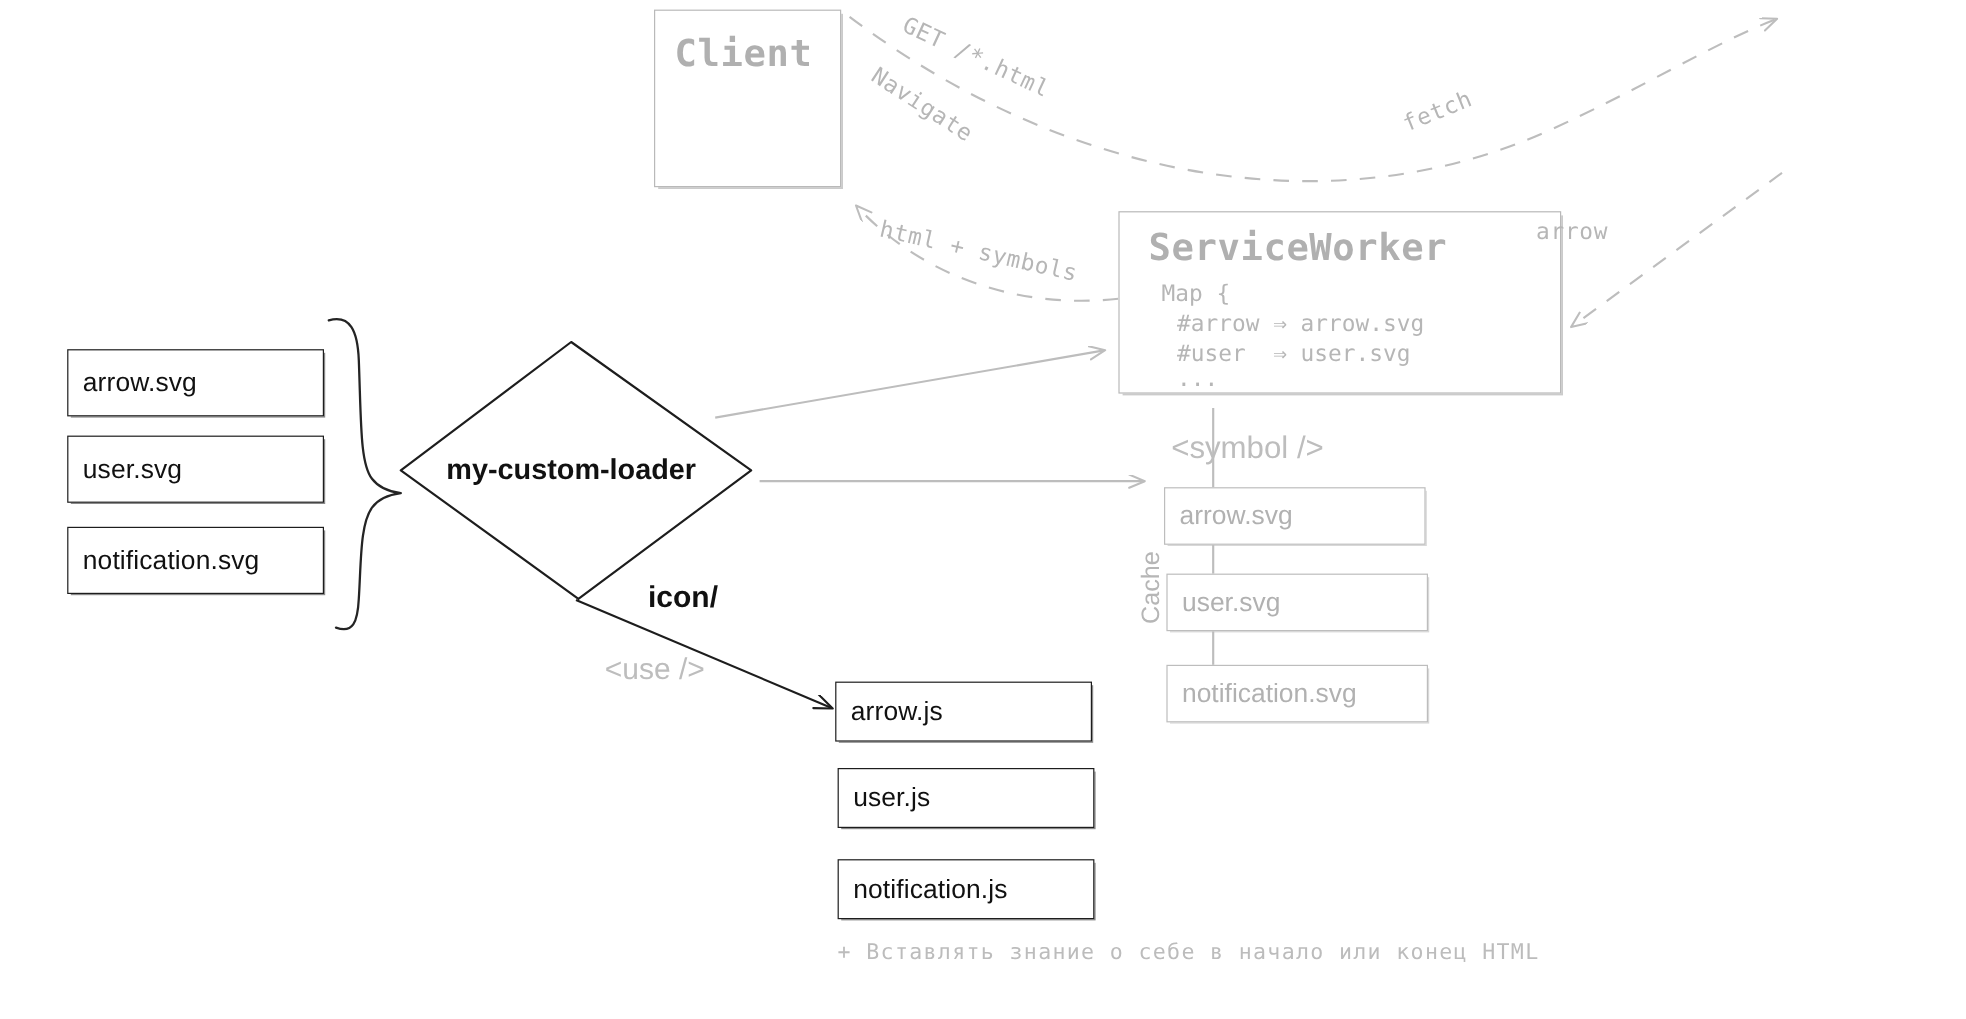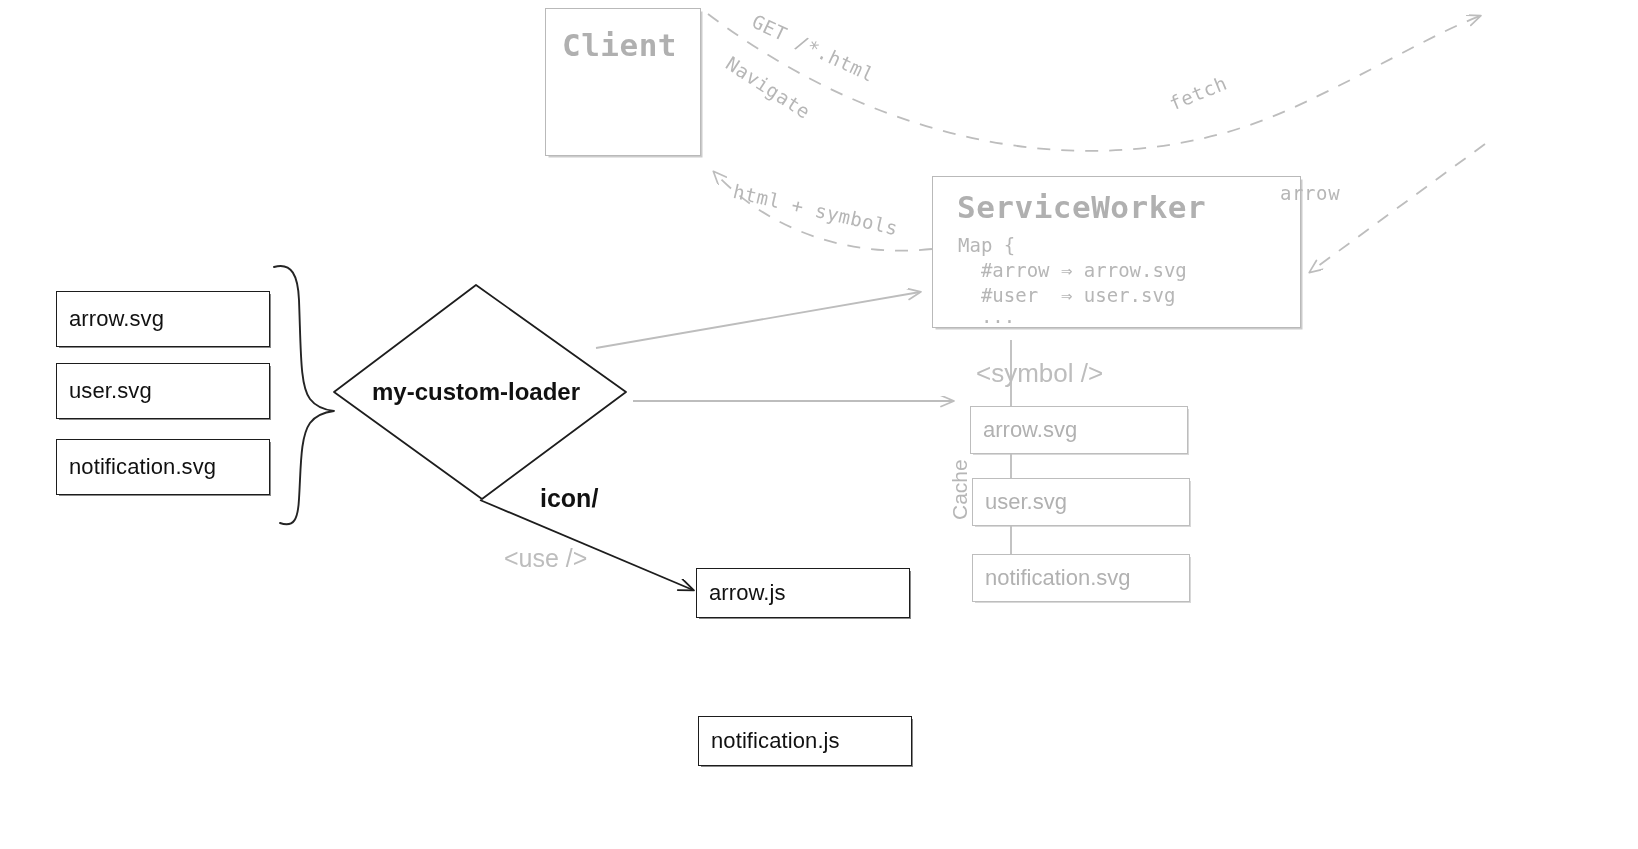--- a/index.html
+++ b/index.html
@@ -127,21 +127,21 @@
     </g>
   </svg>
 
   <div class="frame" id="client-box" style="left:497px;top:8px;width:156px;height:148px;">
     <div class="frame-title" style="position:absolute;left:16px;top:18px;">Client</div>
   </div>
 
 
   <div class="frame" id="serviceworker-box" style="left:884px;top:176px;width:369px;height:152px;">
     <div class="frame-title" style="position:absolute;left:24px;top:12px;">ServiceWorker</div>
-    <div class="code" style="position:absolute;left:25px;top:56px;">Map {</div>
+    <div class="code" style="position:absolute;left:35px;top:56px;">Map {</div>
     <div class="code" style="position:absolute;left:25px;top:81px;">  #arrow ⇒ arrow.svg</div>
     <div class="code" style="position:absolute;left:25px;top:106px;">  #user  ⇒ user.svg</div>
     <div class="code" style="position:absolute;left:25px;top:127px;">  ...</div>
   </div>
 
   <div class="node box-dark" style="left:8px;top:291px;width:214px;height:56px;">
     <span class="lbl">arrow.svg</span>
   </div>
   <div class="node box-dark" style="left:8px;top:363px;width:214px;height:56px;">
     <span class="lbl">user.svg</span>
@@ -178,18 +178,22 @@
   <div class="node box-grey" style="left:924px;top:478px;width:218px;height:48px;">
     <span class="lbl">user.svg</span>
   </div>
   <div class="node box-grey" style="left:924px;top:554px;width:218px;height:48px;">
     <span class="lbl">notification.svg</span>
   </div>
 
   <div class="node box-dark" style="left:648px;top:568px;width:214px;height:50px;">
     <span class="lbl">arrow.js</span>
   </div>
+  <div class="node box-dark" style="left:650px;top:640px;width:214px;height:50px;">
+    <span class="lbl">user.js</span>
+  </div>
   <div class="node box-dark" style="left:650px;top:716px;width:214px;height:50px;">
     <span class="lbl">notification.js</span>
   </div>
 
+  <div class="flabel footer-note" style="left:650px;top:783px;">+ Вставлять знание о себе в начало или конец HTML</div>
 
 </div>
 
 </body></html>

